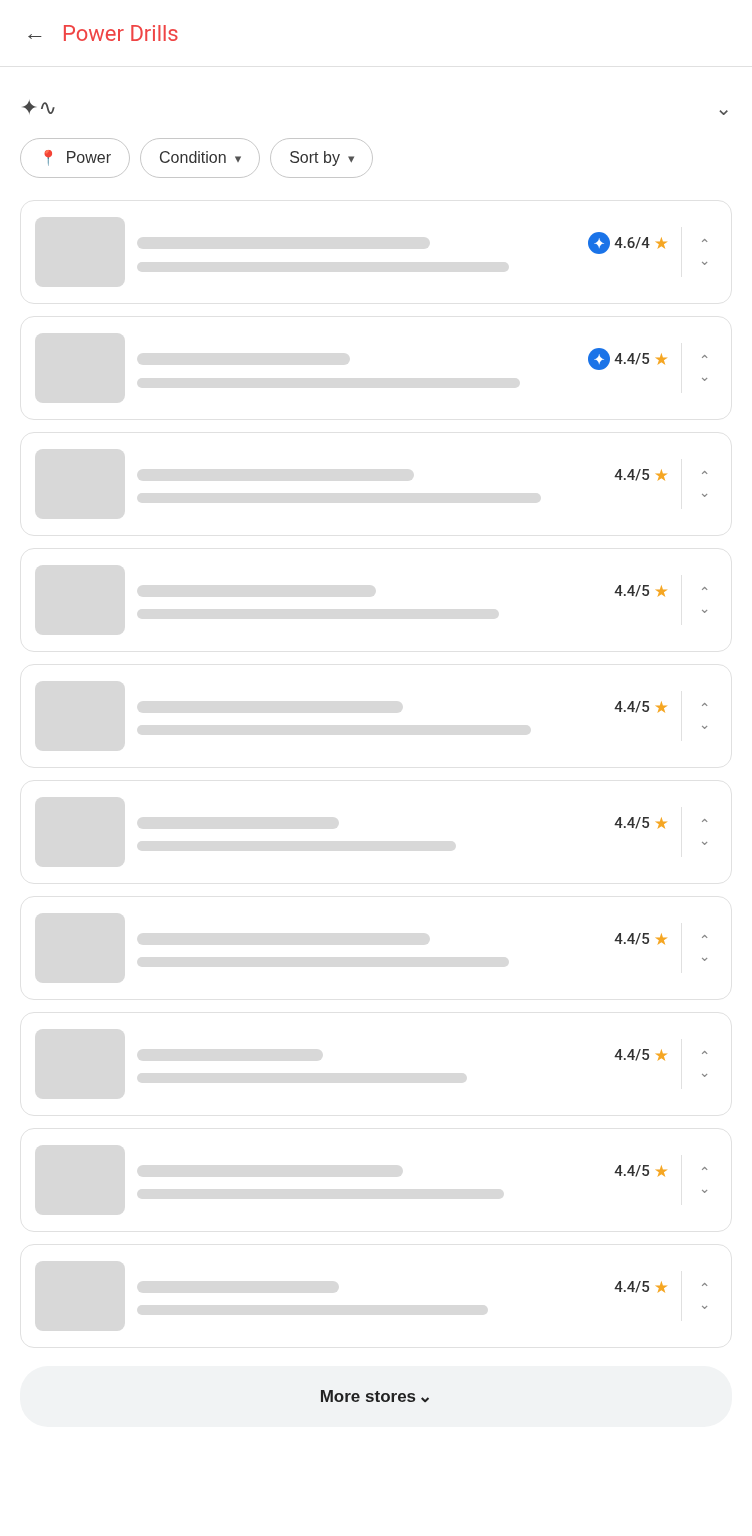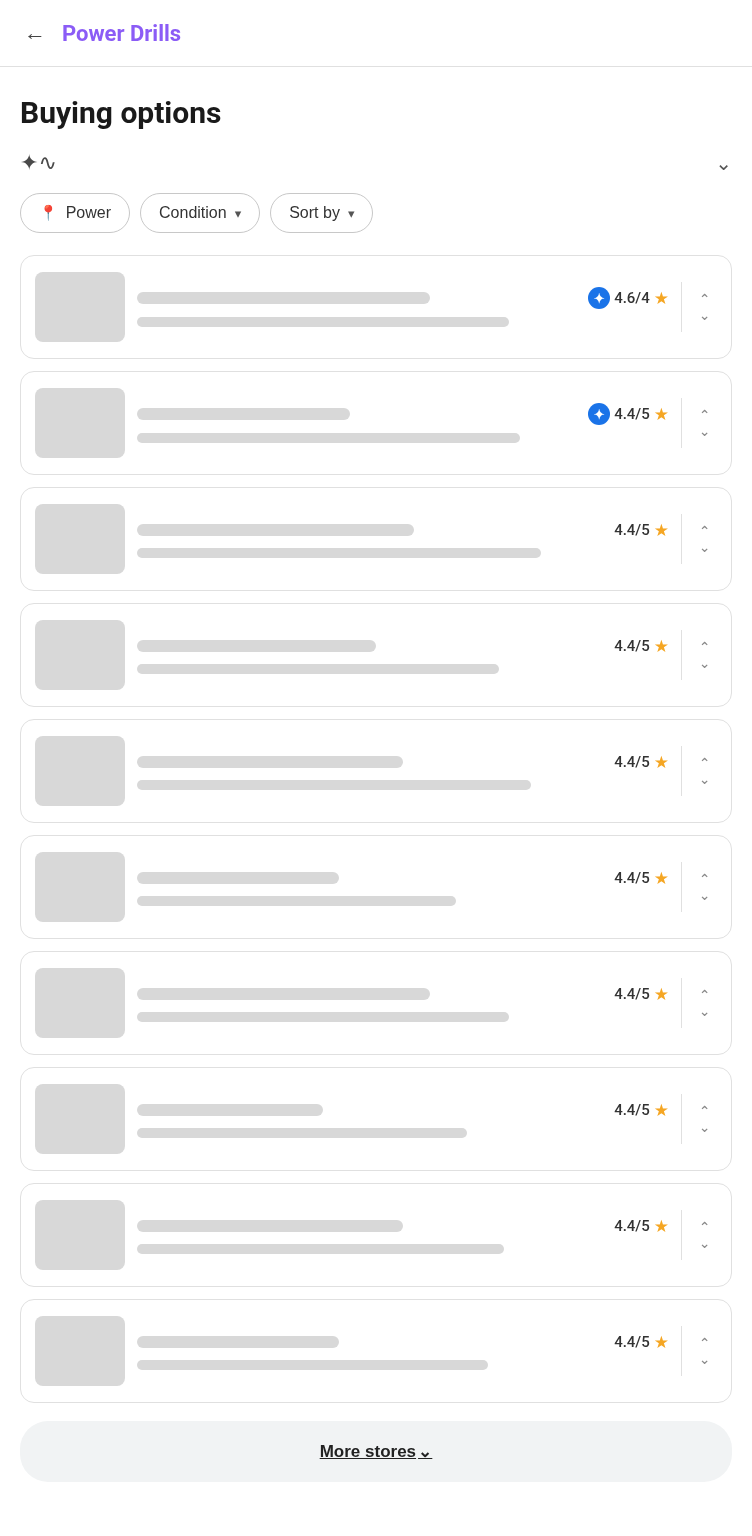--- a/index.html
+++ b/index.html
@@ -32,22 +32,22 @@
       border: none;
       cursor: pointer;
       font-size: 22px;
       color: #444;
       margin-right: 16px;
       display: flex;
       align-items: center;
     }
     .header-title {
       font-size: 22px;
-      font-weight: 700;
-      color: #8b5cf6;
+      font-weight: 400;
+      color: #ef4444;
     }
     
     .main-content {
       background: #ffffff;
       flex: 1;
       padding: 28px 20px 20px;
     }
     .page-title {
       font-size: 30px;
       font-weight: 700;
@@ -195,37 +195,35 @@
       padding: 20px;
       font-size: 17px;
       font-weight: 600;
       color: #222;
       width: 100%;
       cursor: pointer;
       display: flex;
       align-items: center;
       justify-content: center;
       gap: 2px;
-      text-decoration: underline;
     }
   </style>
 </head>
 <body>
 
 <div class="phone-container">
 
   <div class="header">
     <button class="back-btn">
       <span>←</span>
     </button>
     <span class="header-title">Power Drills</span>
   </div>
 
   <div class="main-content">
-    <h1 class="page-title">Buying options</h1>
 
     <div class="ai-row">
       <span class="ai-icon">✦∿</span>
       <span class="chevron-down">⌄</span>
     </div>
 
     <div class="filter-row">
       <button class="filter-btn">
         <span class="icon">📍</span>
         <span>Power</span>

